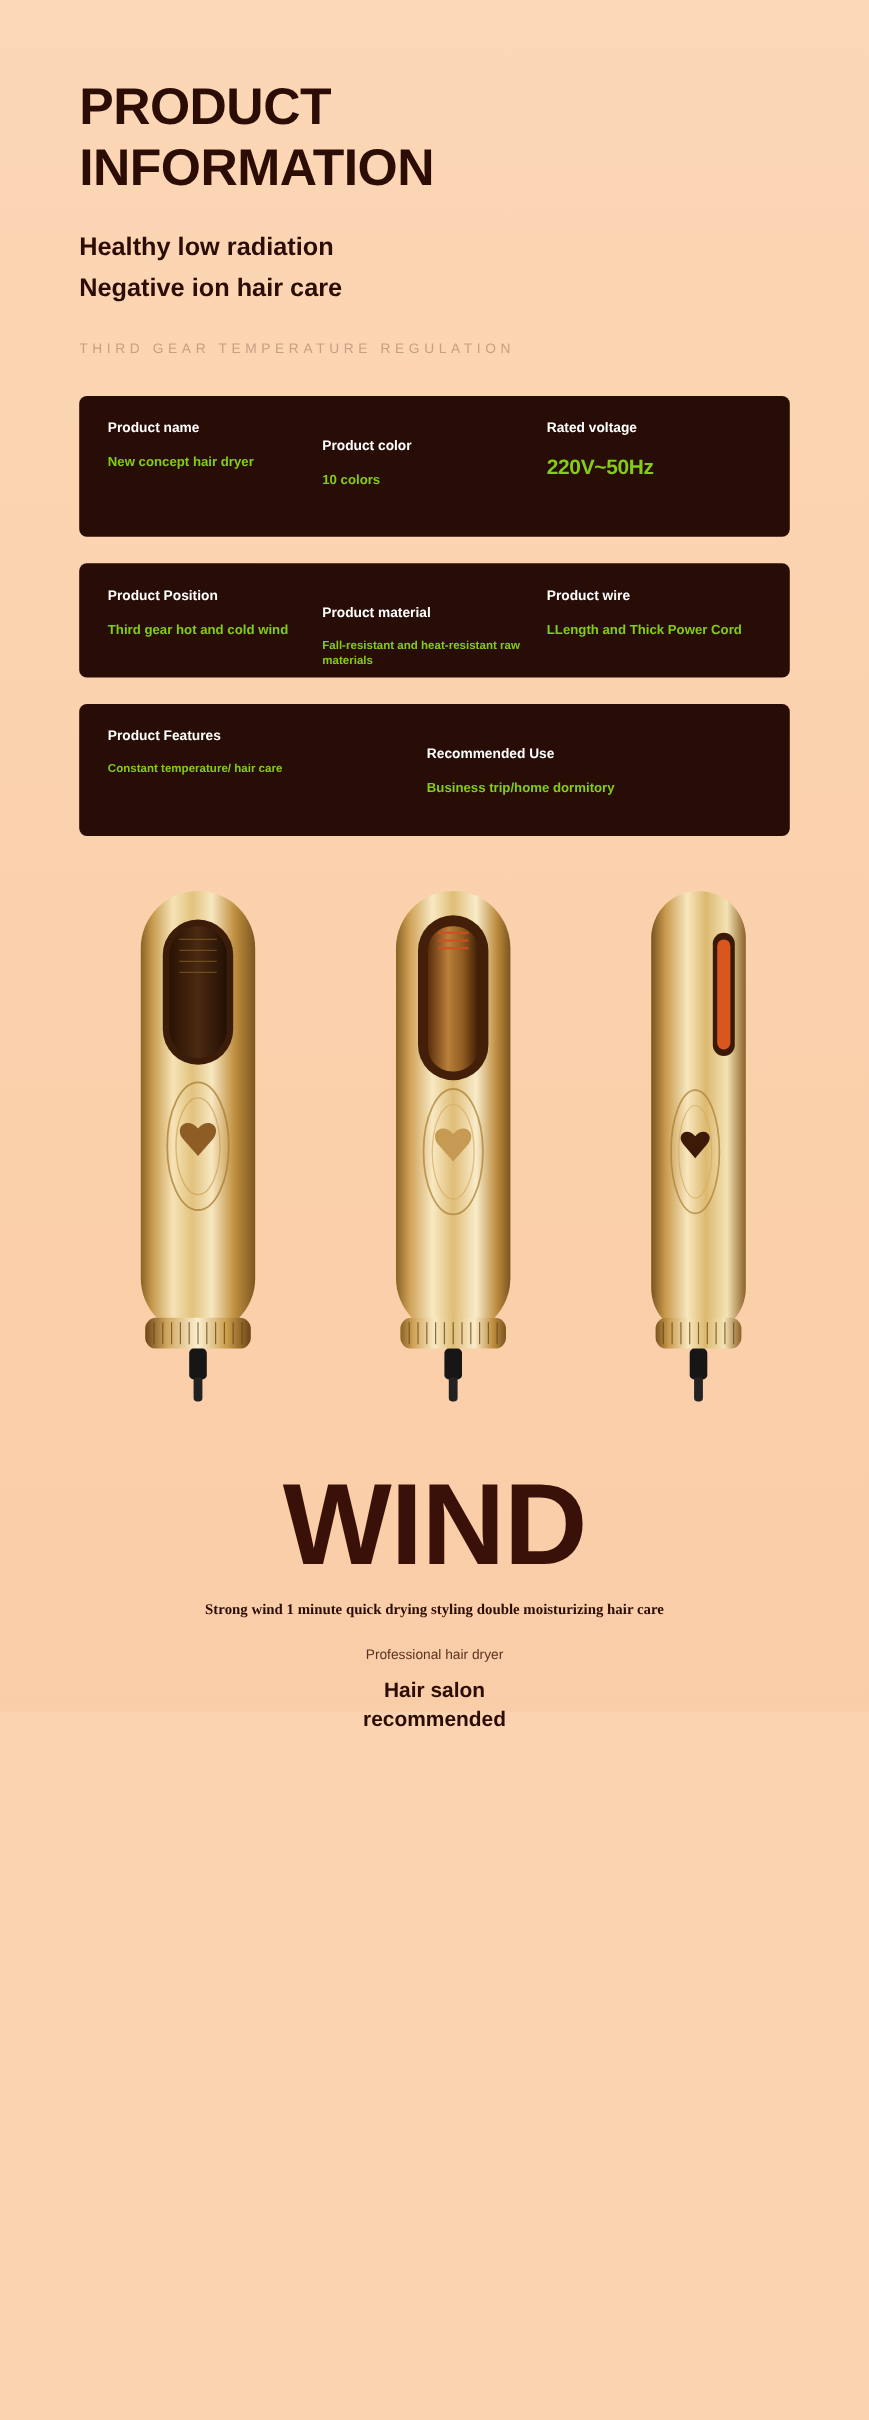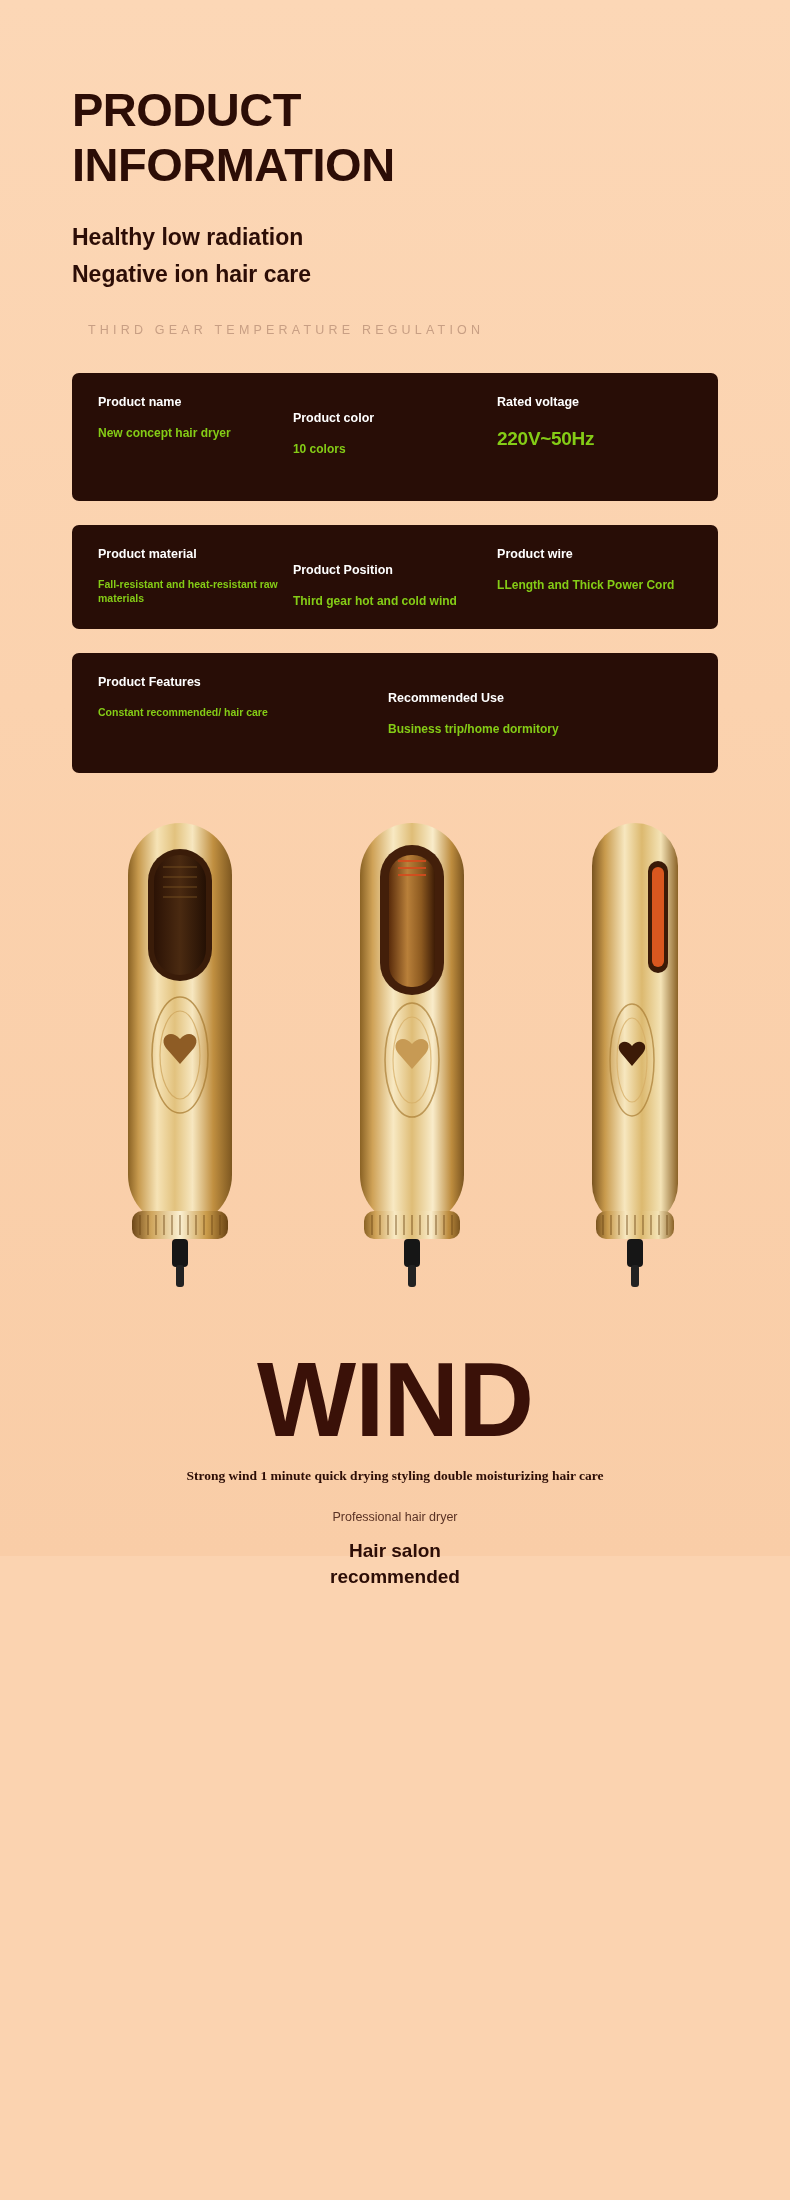--- a/index.html
+++ b/index.html
@@ -14,21 +14,21 @@
     color: #2b0f08;
     overflow: hidden;
     position: relative;
   }
   .page {
     width: 790px;
     height: 1556px;
     position: relative;
     background: linear-gradient(180deg, #fcd7b6 0%, #fbd2ae 45%, #f9cda7 100%);
     box-sizing: border-box;
-    padding: 13px 72px;
+    padding: 0 72px;
   }
 
   
   .title-block {
     padding-top: 70px;
   }
   .main-title {
     font-size: 47px;
     line-height: 1.17;
     font-weight: 700;
@@ -42,21 +42,20 @@
     font-weight: 700;
     line-height: 1.62;
     color: #2c0d06;
   }
   .eyebrow {
     margin-top: 30px;
     font-size: 12.5px;
     letter-spacing: 4.2px;
     color: #c89f84;
     font-weight: 500;
-    margin-left: 16px;
   }
 
   
   .spec-list {
     margin-top: 36px;
   }
   .spec-card {
     background: #280d06;
     border-radius: 7px;
     color: #ffffff;
@@ -181,37 +180,37 @@
         <div class="spec-value">10 colors</div>
       </div>
       <div class="spec-col">
         <div class="spec-label">Rated voltage</div>
         <div class="spec-value big">220V~50Hz</div>
       </div>
     </div>
 
     <div class="spec-card card-2">
       <div class="spec-col">
+        <div class="spec-label">Product Position</div>
+        <div class="spec-value">Third gear hot and cold wind</div>
+      </div>
+      <div class="spec-col">
         <div class="spec-label">Product material</div>
         <div class="spec-value small">Fall-resistant and heat-resistant raw materials</div>
       </div>
       <div class="spec-col">
-        <div class="spec-label">Product Position</div>
-        <div class="spec-value">Third gear hot and cold wind</div>
-      </div>
-      <div class="spec-col">
         <div class="spec-label">Product wire</div>
         <div class="spec-value">LLength and Thick Power Cord</div>
       </div>
     </div>
 
     <div class="spec-card card-3">
       <div class="spec-col">
         <div class="spec-label">Product Features</div>
-        <div class="spec-value small">Constant recommended/ hair care</div>
+        <div class="spec-value small">Constant temperature/ hair care</div>
       </div>
       <div class="spec-col">
         <div class="spec-label">Recommended Use</div>
         <div class="spec-value">Business trip/home dormitory</div>
       </div>
     </div>
 
   </div>
 
   <div class="products">

